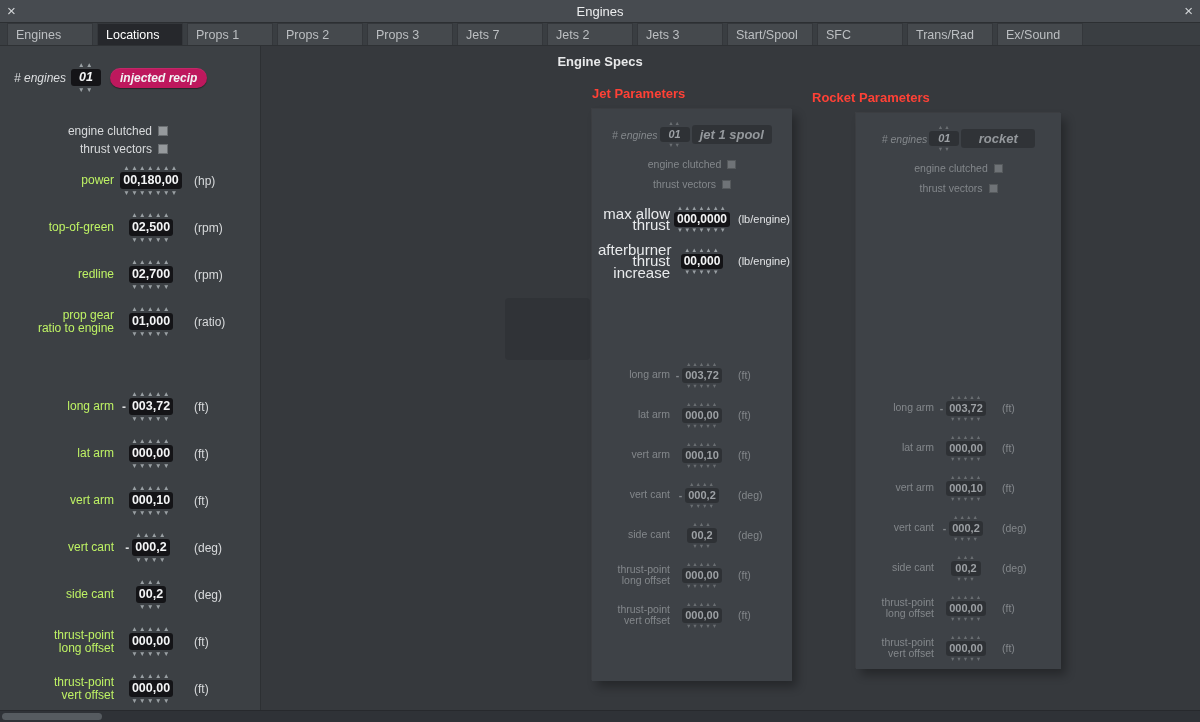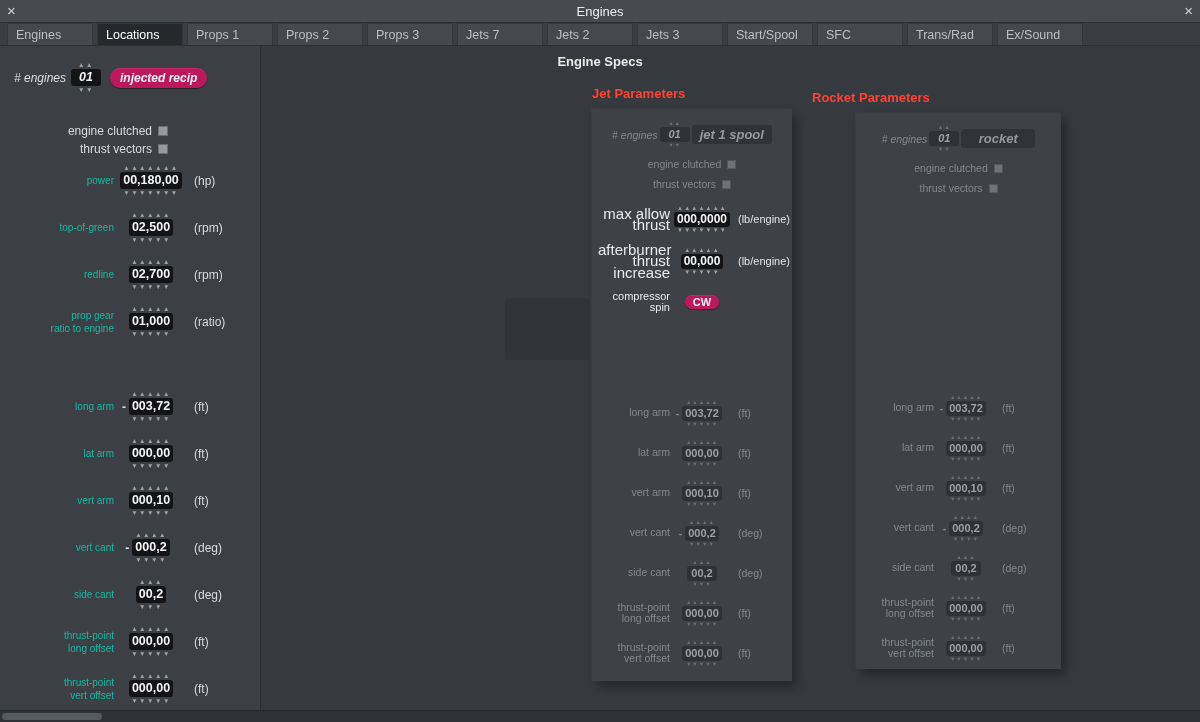--- a/index.html
+++ b/index.html
@@ -43,21 +43,21 @@
 
   .check-row{display:flex;align-items:center;justify-content:flex-end;height:16px;}
   .left-panel .check-row.first{margin-top:30px;}
   .left-panel .check-row.second{margin-top:2px;}
   .left-panel .check-row{padding-right:92px;}
   .c-label{font-size:12px;color:#d8dadc;margin-right:6px;white-space:nowrap;}
   .checkbox{width:10px;height:10px;background:#969a9d;border:1px solid #6a6e71;box-sizing:border-box;flex:none;}
 
   .field-row{display:flex;align-items:center;height:47px;}
   .left-panel .field-row{padding-left:6px;}
-  .f-label{width:108px;text-align:right;font-size:10px;color:#14b8a6;
+  .f-label{width:108px;text-align:right;font-size:12px;color:#bef264;
            white-space:pre-line;line-height:13px;flex:none;}
   .spin-zone{width:74px;display:flex;justify-content:center;flex:none;}
   .spinner{position:relative;text-align:center;}
   .neg{position:absolute;right:calc(100% + 3px);top:50%;transform:translateY(-50%);
        font-size:12px;font-weight:bold;color:#dcdee0;}
   .arrow-row{font-size:6.5px;line-height:6px;color:#9aa0a4;letter-spacing:1.5px;
              text-align:center;cursor:default;user-select:none;white-space:nowrap;}
   .valbox{background:#141417;color:#f4f5f6;font-weight:bold;font-size:12.5px;line-height:15px;
           padding:1px 3px;border-radius:3px;margin:1px 0;min-width:24px;white-space:nowrap;}
   .f-unit{margin-left:6px;font-size:12px;color:#d8dadc;white-space:nowrap;}
@@ -327,27 +327,20 @@
           <div class="spin-zone">
             <div class="spinner">
               <div class="arrow-row">▲▲▲▲▲</div>
               <div class="valbox">00,000</div>
               <div class="arrow-row">▼▼▼▼▼</div>
             </div>
           </div>
           <div class="f-unit">(lb/engine)</div>
         </div>
       </div>
-    <div class="compressor-row">
-      <div class="f-label">compressor
-spin</div>
-      <div class="spin-zone">
-        <div class="pill small">CW</div>
-      </div>
-    </div>
     <div id="jet-location-fields">
         <div class="field-row">
           <div class="f-label">long arm</div>
           <div class="spin-zone">
             <div class="spinner">
               <span class="neg">-</span>
               <div class="arrow-row">▲▲▲▲▲</div>
               <div class="valbox">003,72</div>
               <div class="arrow-row">▼▼▼▼▼</div>
             </div>

